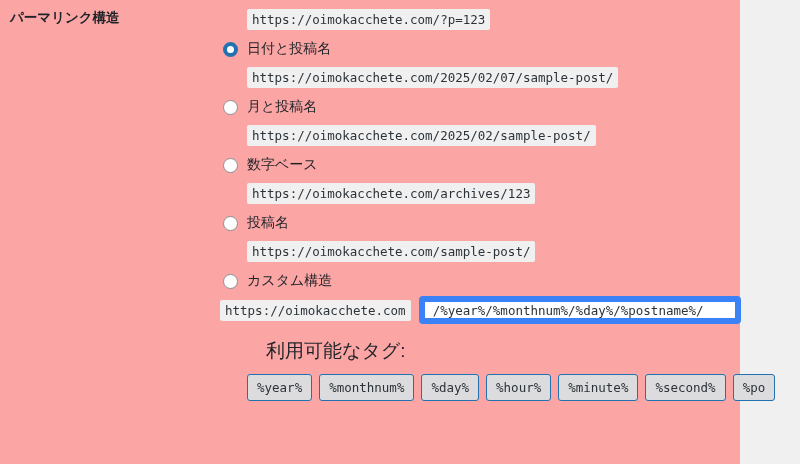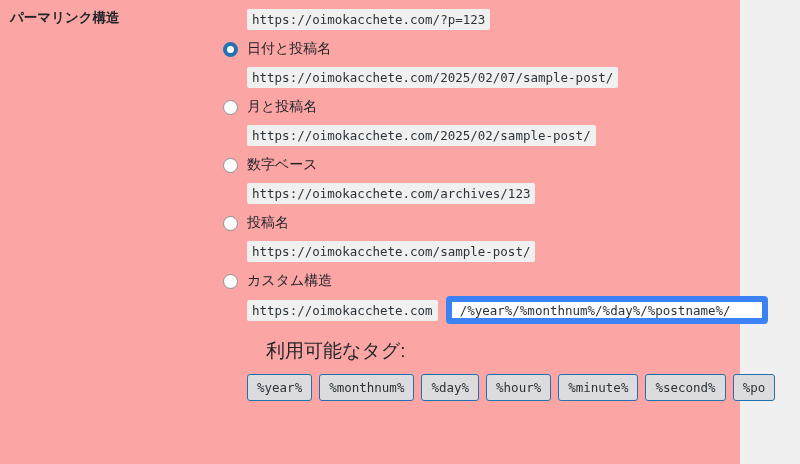--- a/index.html
+++ b/index.html
@@ -78,21 +78,21 @@
   code.url {
     font-family: "DejaVu Sans Mono", "Liberation Mono", monospace;
     font-size: 12.5px;
     background: #f0f0f1;
     color: #2c3338;
     padding: 3px 5px;
     border-radius: 2px;
     white-space: nowrap;
   }
   .custom-row {
-    margin-left: 47px;
+    margin-left: 20px;
     margin-top: 2px;
     display: flex;
     align-items: center;
   }
   .custom-prefix {
     font-family: "DejaVu Sans Mono", "Liberation Mono", monospace;
     font-size: 12.5px;
     background: #f0f0f1;
     color: #2c3338;
     padding: 3px 5px;

